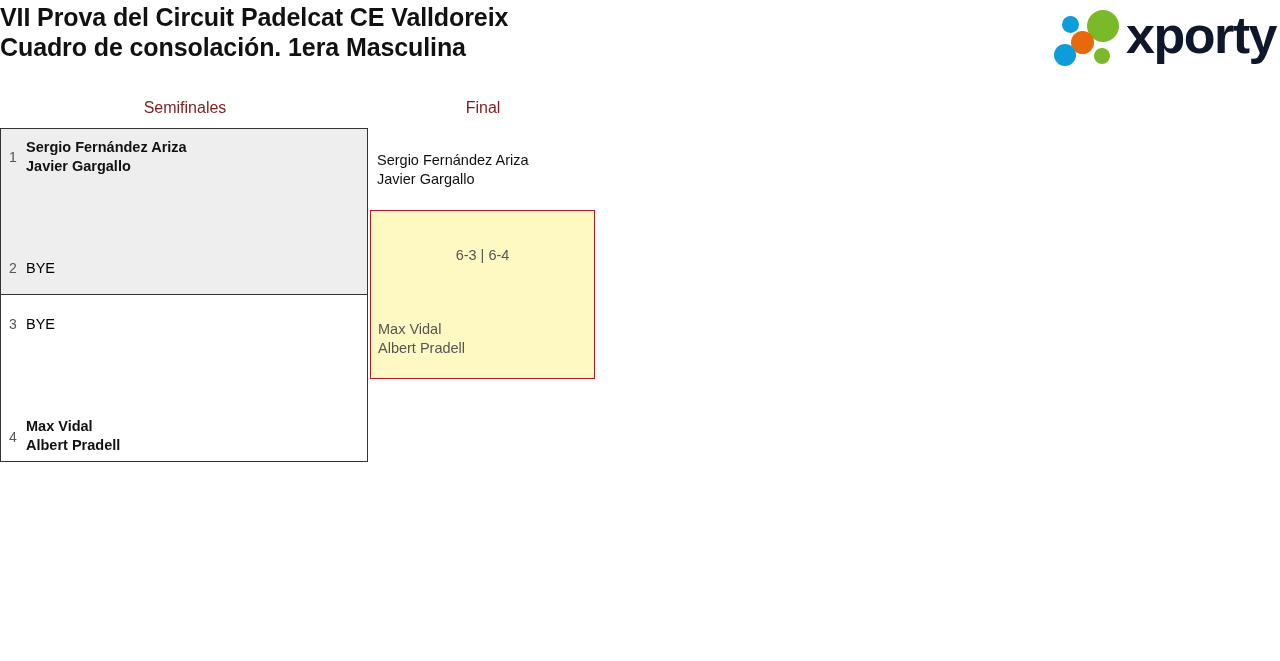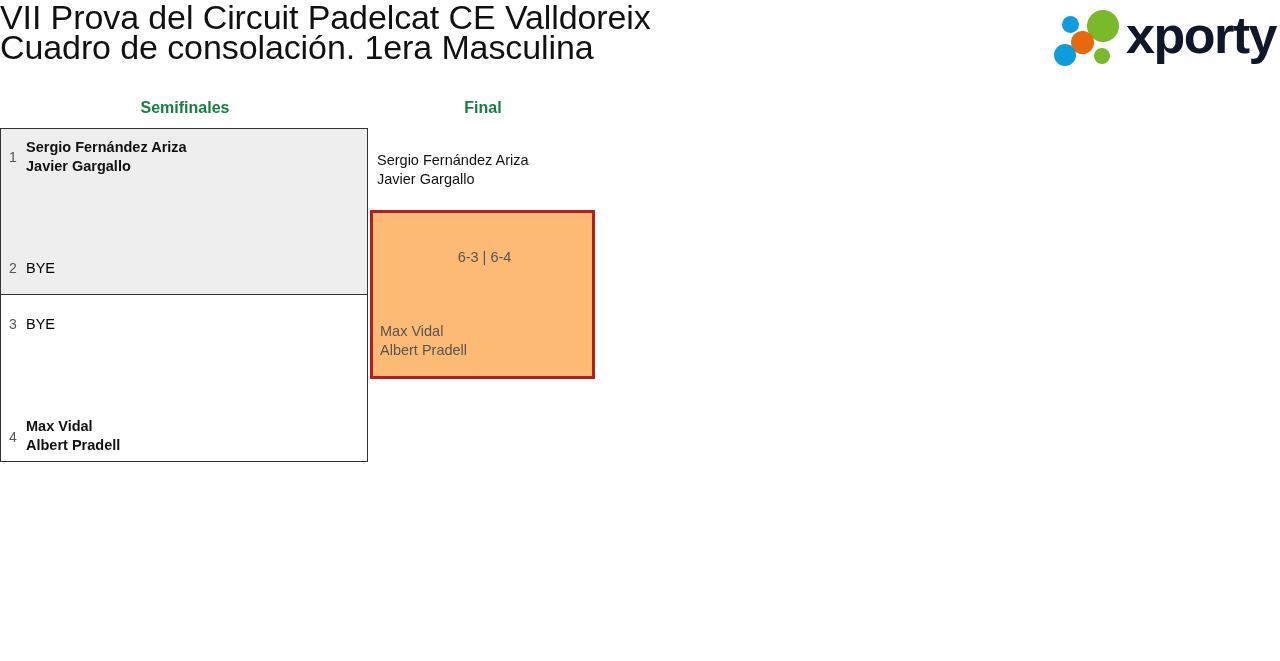--- a/index.html
+++ b/index.html
@@ -20,23 +20,23 @@
   #header {
     position: absolute;
     left: 0; top: 0;
     width: 1280px;
     height: 80px;
   }
   #page-title {
     position: absolute;
     left: 0px;
     top: 2px;
-    font-size: 34px;
+    font-size: 25px;
     line-height: 30px;
-    font-weight: 400;
+    font-weight: 700;
     color: #111111;
     white-space: pre-line;
     letter-spacing: -0.1px;
   }
 
   
   #brand-logo {
     position: absolute;
     right: 6px;
     top: 6px;
@@ -73,22 +73,22 @@
     left: 0;
     top: 0;
     width: 1280px;
     height: 661px;
   }
 
   .round-header {
     position: absolute;
     font-size: 16px;
     line-height: 20px;
-    font-weight: 700;
-    color: #15803d;
+    font-weight: 400;
+    color: #7f1d1d;
     text-align: center;
   }
   #round-header-semifinals { left: 0px;   top: 98px; width: 370px; }
   #round-header-final      { left: 370px; top: 98px; width: 226px; }
 
   
   #match-semifinal {
     position: absolute;
     left: 0px;
     top: 128px;
@@ -161,23 +161,23 @@
     font-weight: 400;
     color: #111111;
     white-space: pre-line;
   }
   #match-final {
     position: absolute;
     left: 370px;
     top: 210px;
     width: 225px;
     height: 169px;
-    border: 3px solid #b91c1c;
+    border: 1px solid #b91c1c;
     box-sizing: border-box;
-    background: #fdba74;
+    background: #fef9c3;
   }
   #final-score {
     position: absolute;
     left: 0px;
     top: 35px;
     width: 223px;
     text-align: center;
     font-size: 14.5px;
     line-height: 19px;
     color: #555555;

